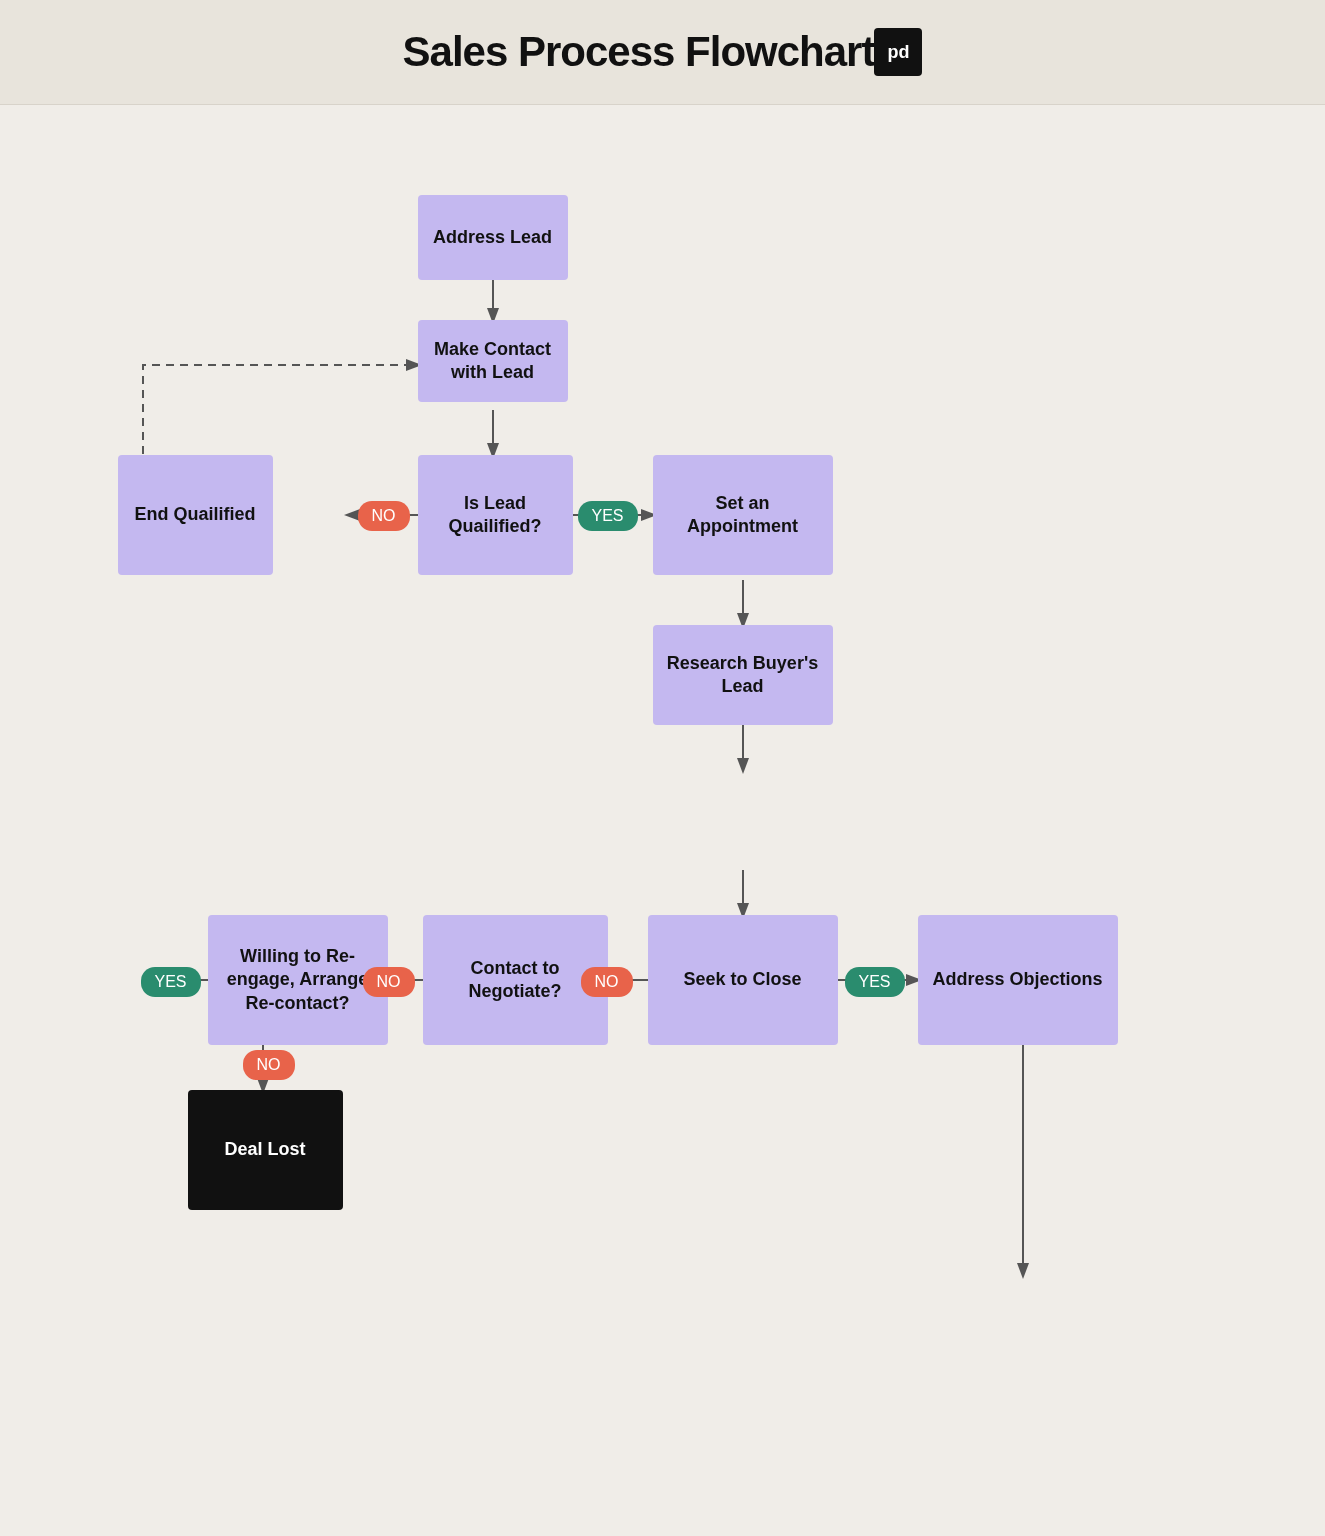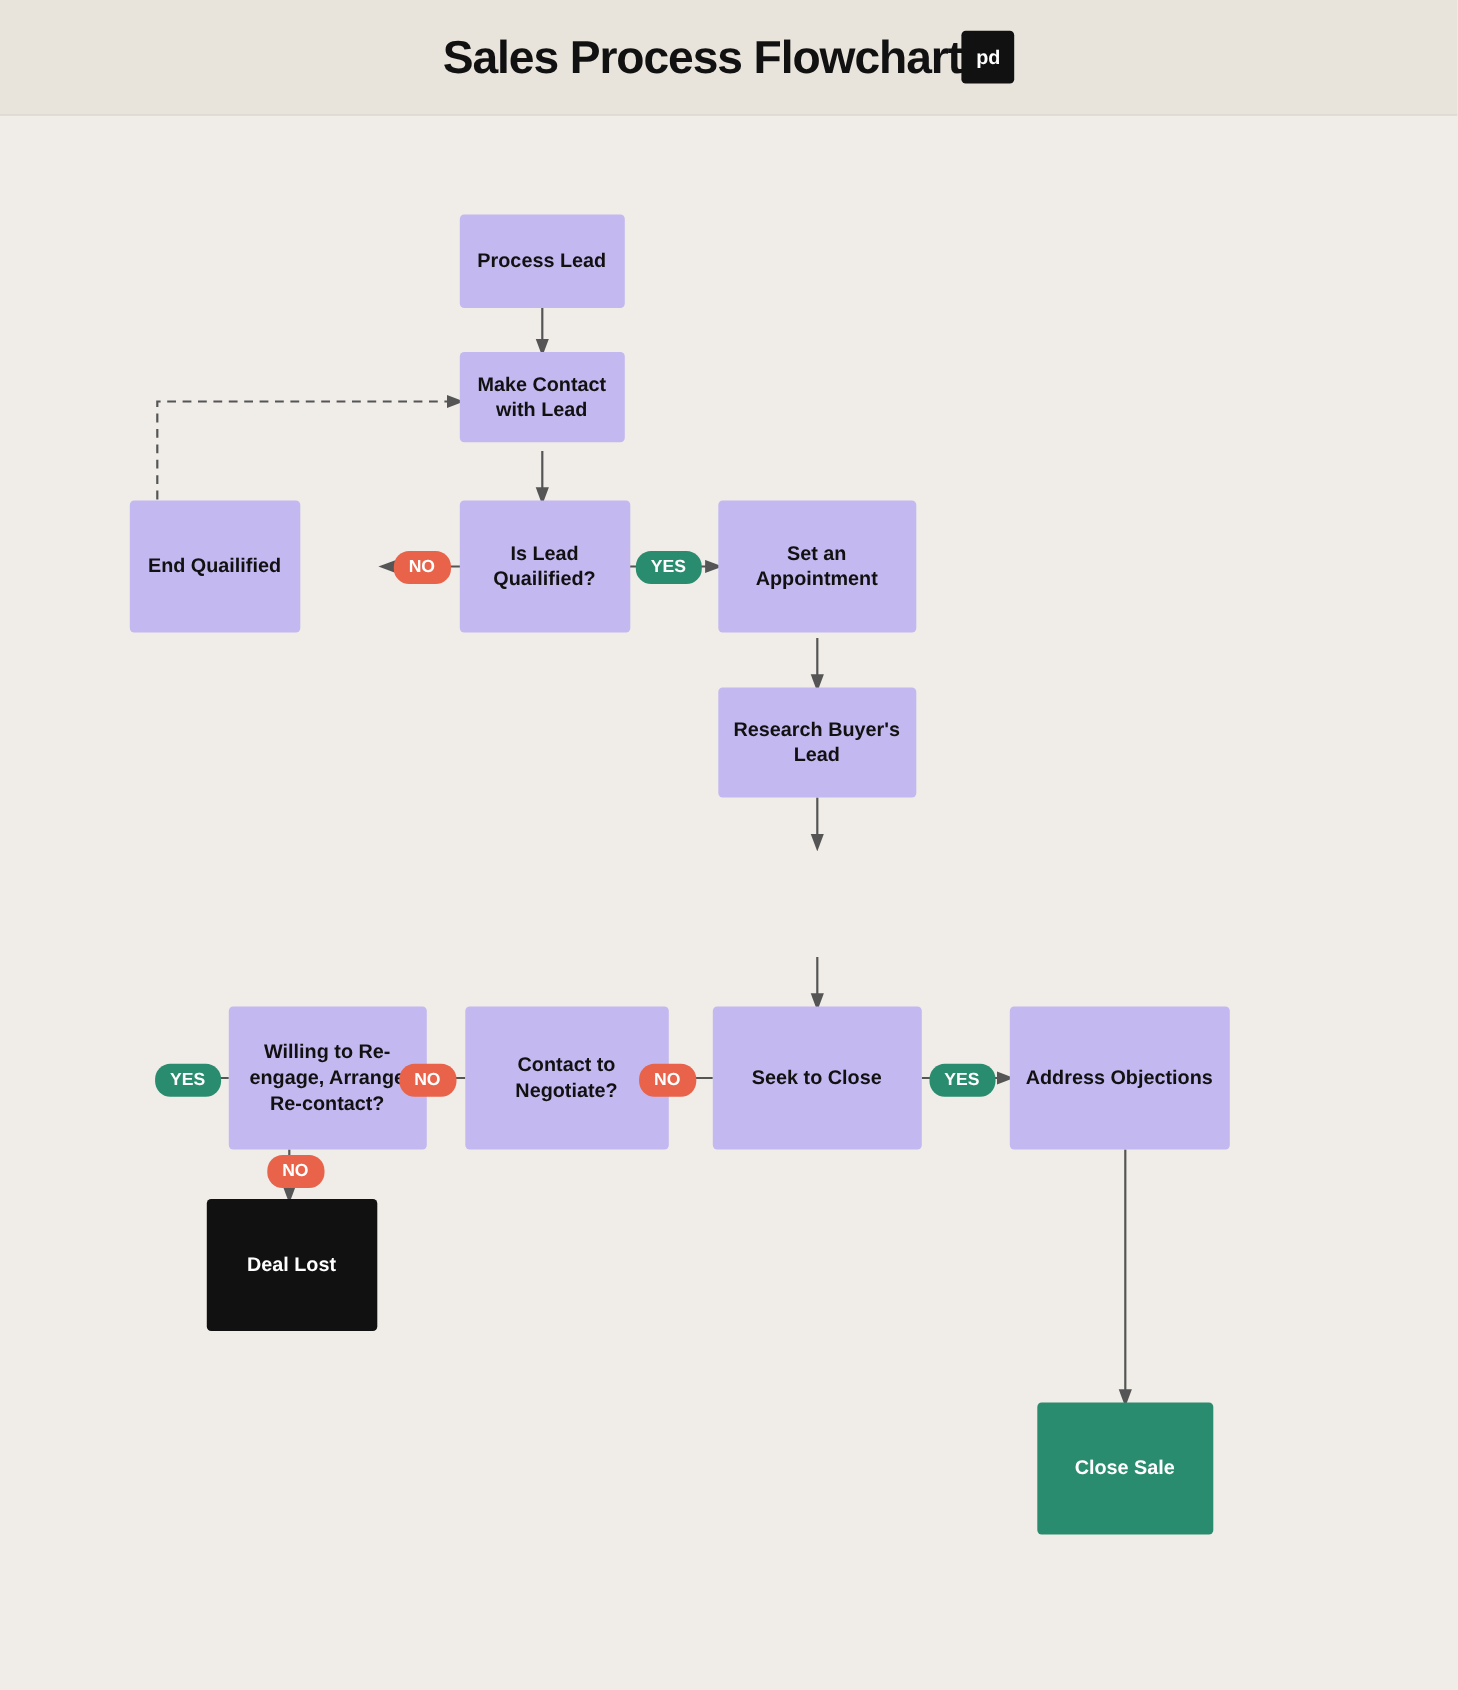--- a/index.html
+++ b/index.html
@@ -77,21 +77,21 @@
       color: white;
     }
 
     .badge {
       position: absolute;
       border-radius: 14px;
       display: flex;
       align-items: center;
       justify-content: center;
       font-size: 16px;
-      font-weight: 700;
+      font-weight: 400;
       padding: 6px 14px;
       z-index: 10;
     }
 
     .badge-no {
       background: #e8634a;
       color: white;
     }
 
     .badge-yes {
@@ -153,21 +153,21 @@
       <path d="M 145 370 L 80 370 L 80 220 L 355 220" stroke="#555" stroke-width="2" stroke-dasharray="8,6" fill="none" marker-end="url(#arrow)"></path>
 
       <defs>
         <marker id="arrow" markerWidth="8" markerHeight="8" refX="6" refY="3" orient="auto">
           <path d="M0,0 L0,6 L8,3 z" fill="#555"></path>
         </marker>
       </defs>
     </svg>
 
     <div class="box" style="left:355px; top:50px; width:150px; height:85px;">
-      <span>Process Lead</span>
+      <span>Address Lead</span>
     </div>
 
     <div class="box" style="left:355px; top:175px; width:150px; height:82px;">
       <span>Make Contact with Lead</span>
     </div>
 
     <div class="box" style="left:355px; top:310px; width:155px; height:120px;">
       <span>Is Lead Quailified?</span>
     </div>
 
@@ -197,23 +197,20 @@
     </div>
 
     <div class="box" style="left:145px; top:770px; width:180px; height:130px;">
       <span>Willing to Re-engage, Arrange Re-contact?</span>
     </div>
 
     <div class="box box-black" style="left:125px; top:945px; width:155px; height:120px;">
       <span>Deal Lost</span>
     </div>
 
-    <div class="box box-green" style="left:880px; top:1130px; width:160px; height:120px;">
-      <span>Close Sale</span>
-    </div>
 
     <div class="badge badge-no" style="left:295px; top:356px;">
       <span>NO</span>
     </div>
 
     <div class="badge badge-yes" style="left:515px; top:356px;">
       <span>YES</span>
     </div>
 
     <div class="badge badge-yes" style="left:782px; top:822px;">

